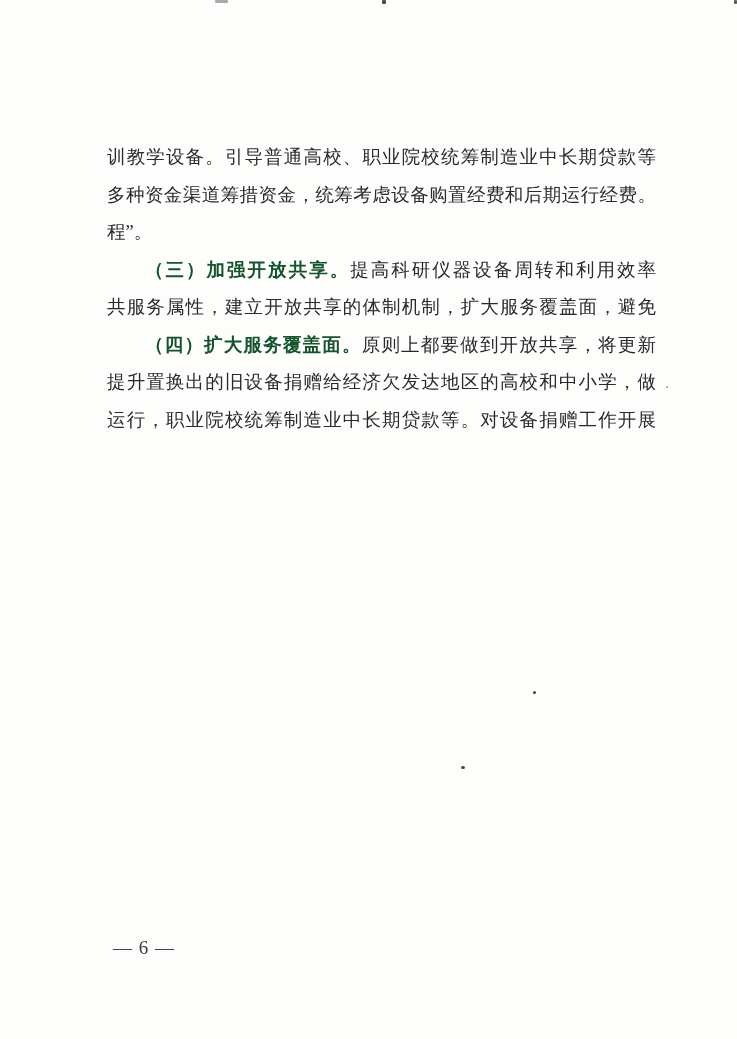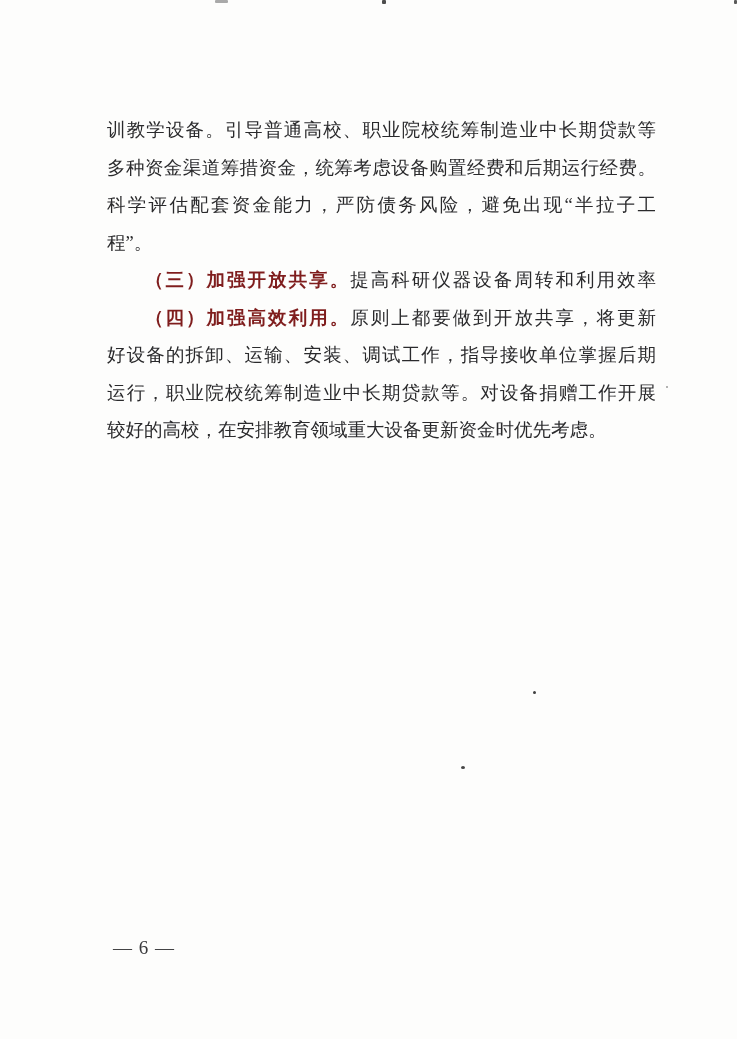--- a/index.html
+++ b/index.html
@@ -11,21 +11,21 @@
     position: relative;
     width: 737px;
     height: 1039px;
     background: #fdfdfc;
     overflow: hidden;
     font-family: "Liberation Serif", "DejaVu Serif", serif;
   }
   .textblock {
     position: absolute;
     left: 107px;
-    top: 112px;
+    top: 139px;
     width: 549px;
     color: #2a2a2c;
     font-size: 18.5px;
   }
   .line {
     height: 37.5px;
     line-height: 37.5px;
     white-space: nowrap;
     overflow: hidden;
     text-align: justify;
@@ -33,21 +33,21 @@
     text-justify: inter-character;
   }
   .line.end {
     text-align-last: left;
   }
   .line.indent {
     padding-left: 38px;
   }
   .heading {
     font-weight: 700;
-    color: #7f1d1d;
+    color: #14532d;
   }
   .footer {
     position: absolute;
     left: 113px;
     top: 936px;
     height: 24px;
     line-height: 24px;
     font-size: 19px;
     letter-spacing: 1px;
     color: #3a3a3c;
@@ -73,36 +73,35 @@
   <div class="artifact top-mark-3"></div>
   <div class="artifact speck-1"></div>
   <div class="artifact speck-2"></div>
   <div class="artifact speck-3"></div>
 
   <div class="textblock">
 
     <div>
       <div class="line">训教学设备。引导普通高校、职业院校统筹制造业中长期贷款等</div>
       <div class="line">多种资金渠道筹措资金，统筹考虑设备购置经费和后期运行经费。</div>
-      <div class="line">科学评估配套资金能力，严防债务风险，避免出现“半拉子工</div>
       <div class="line end">程”。</div>
     </div>
 
     <div>
       <div class="line indent">
         <span class="heading">（三）加强开放共享。</span><span>提高科研仪器设备周转和利用效率</span>
       </div>
+      <div class="line">共服务属性，建立开放共享的体制机制，扩大服务覆盖面，避免</div>
     </div>
 
     <div>
       <div class="line indent">
-        <span class="heading">（四）加强高效利用。</span><span>原则上都要做到开放共享，将更新</span>
+        <span class="heading">（四）扩大服务覆盖面。</span><span>原则上都要做到开放共享，将更新</span>
       </div>
-      <div class="line">好设备的拆卸、运输、安装、调试工作，指导接收单位掌握后期</div>
+      <div class="line">提升置换出的旧设备捐赠给经济欠发达地区的高校和中小学，做</div>
       <div class="line">运行，职业院校统筹制造业中长期贷款等。对设备捐赠工作开展</div>
-      <div class="line end">较好的高校，在安排教育领域重大设备更新资金时优先考虑。</div>
     </div>
 
   </div>
 
   <div class="footer">— 6 —</div>
 
 </div>
 
 </body></html>

